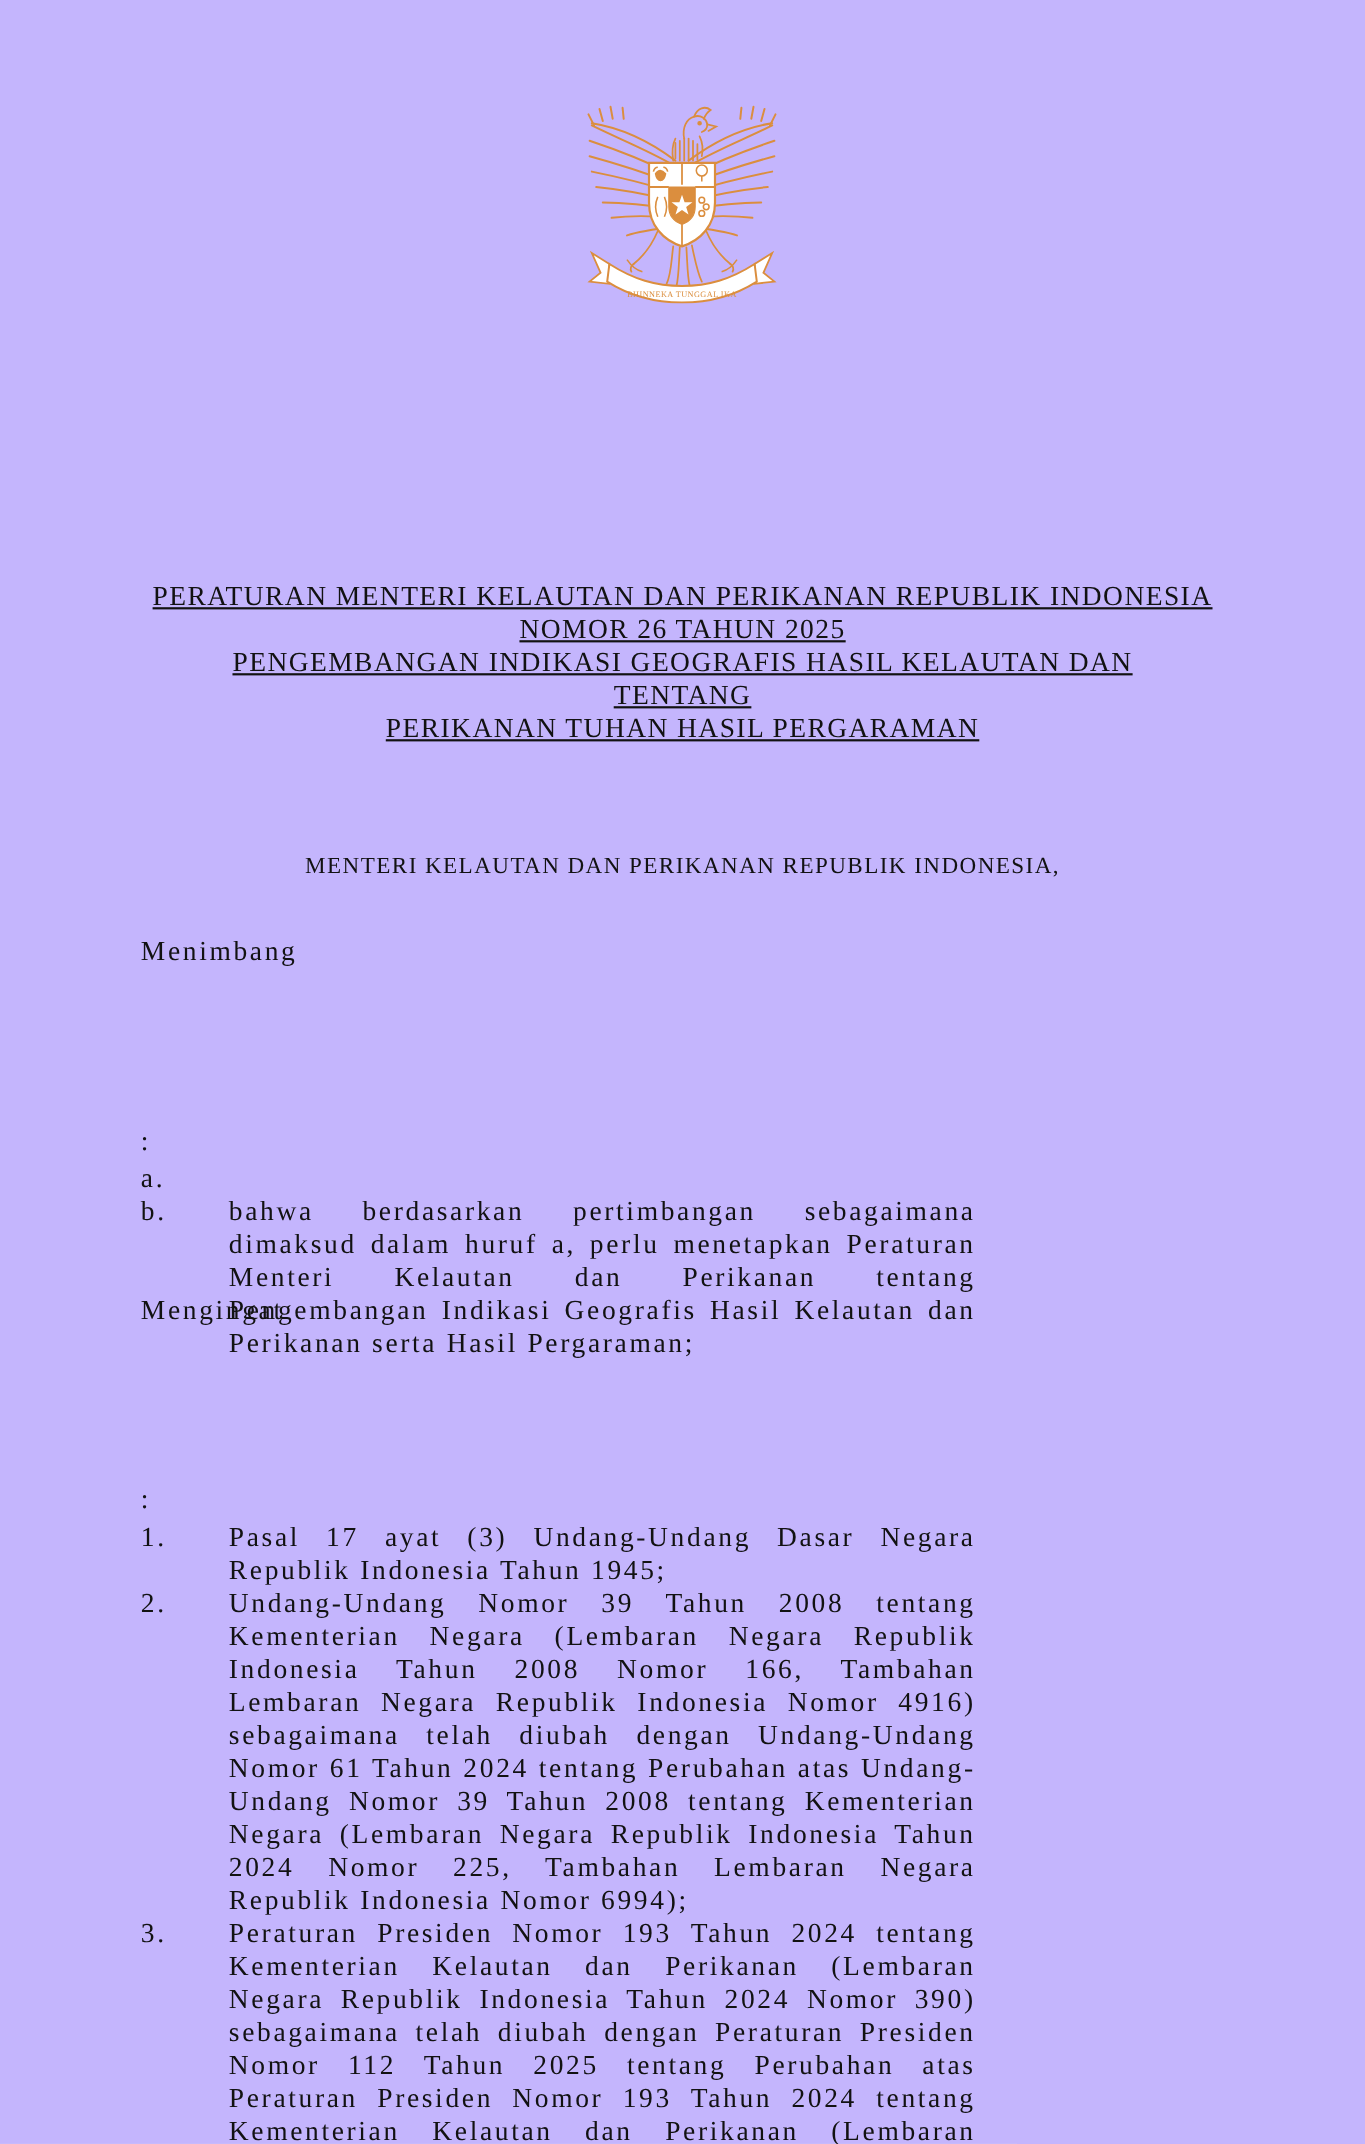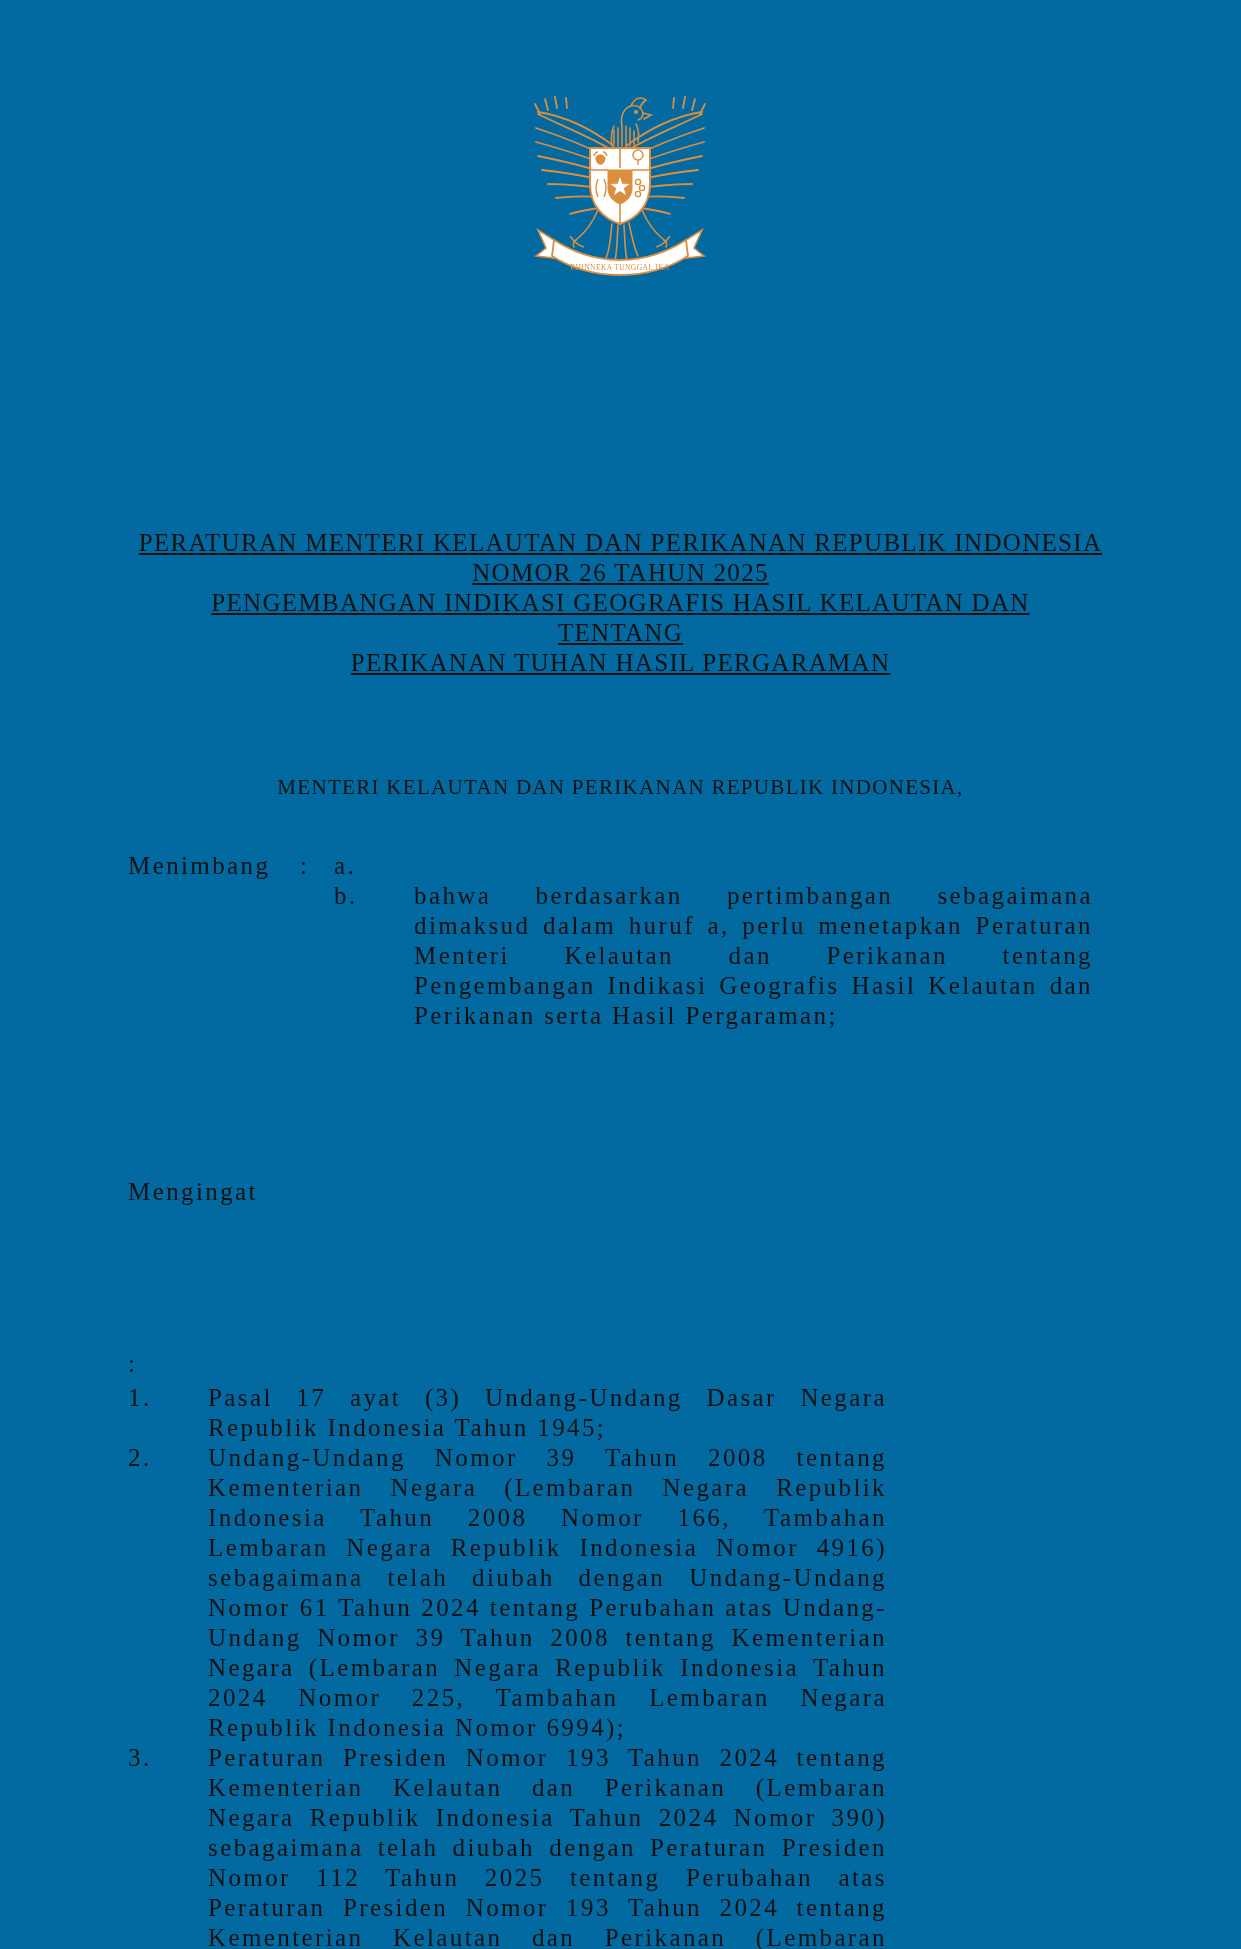--- a/index.html
+++ b/index.html
@@ -1,19 +1,19 @@
 <!DOCTYPE html>
 <html><head>
 <meta charset="utf-8">
 <style>
   html,body{margin:0;padding:0;background:#e8e8e8;}
   .page{
     position:relative;
     width:1241px;height:1949px;
-    background:#0369a1;
+    background:#c4b5fd;
     font-family:"Liberation Serif","DejaVu Serif",serif;
     color:#121212;
     overflow:hidden;
     margin:0 auto;
   }
   .emblem{position:absolute;left:530px;top:84px;width:180px;height:190px;}
   .title-block{
     position:absolute;left:120px;top:528px;width:1001px;
     text-align:center;font-size:25px;line-height:30px;letter-spacing:1.3px;text-decoration:underline;
   }
@@ -23,21 +23,21 @@
   }
   .authority{
     position:absolute;left:120px;top:772px;width:1001px;
     text-align:center;font-size:21px;line-height:30px;letter-spacing:1.3px;
   }
   .section{
     position:absolute;left:128px;width:965px;
     display:flex;align-items:flex-start;
     font-size:25px;line-height:30px;letter-spacing:2.4px;
   }
-  .section.menimbang{top:851px;}
+  .section.menimbang{top:851px;flex-direction:column;}
   .section.mengingat{top:1177px;flex-direction:column;}
   .sec-label{width:172px;flex:0 0 172px;}
   .sec-colon{width:34px;flex:0 0 34px;}
   .sec-items{width:759px;flex:0 0 759px;}
   .item{display:flex;align-items:flex-start;}
   .item-marker{width:80px;flex:0 0 80px;}
   .item-text{width:679px;flex:0 0 679px;text-align:justify;text-justify:inter-word;}
   .gold{stroke:#DB8E3E;}
 </style>
 </head>

